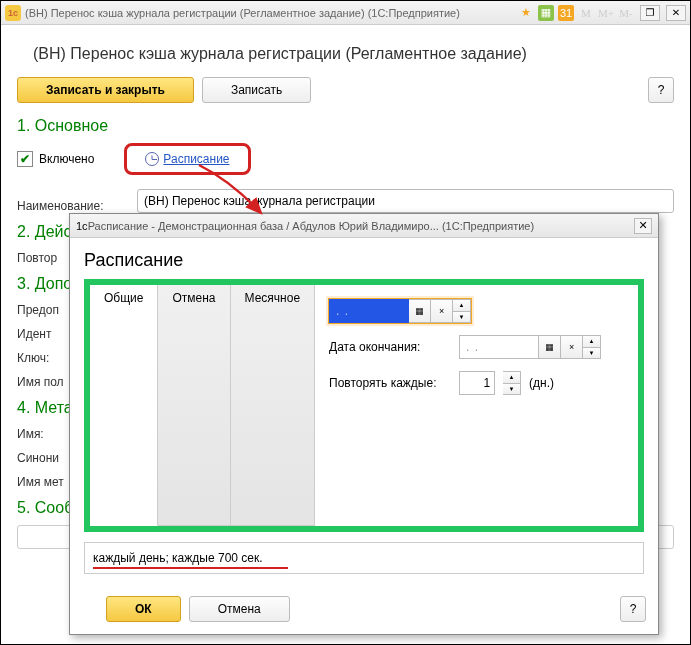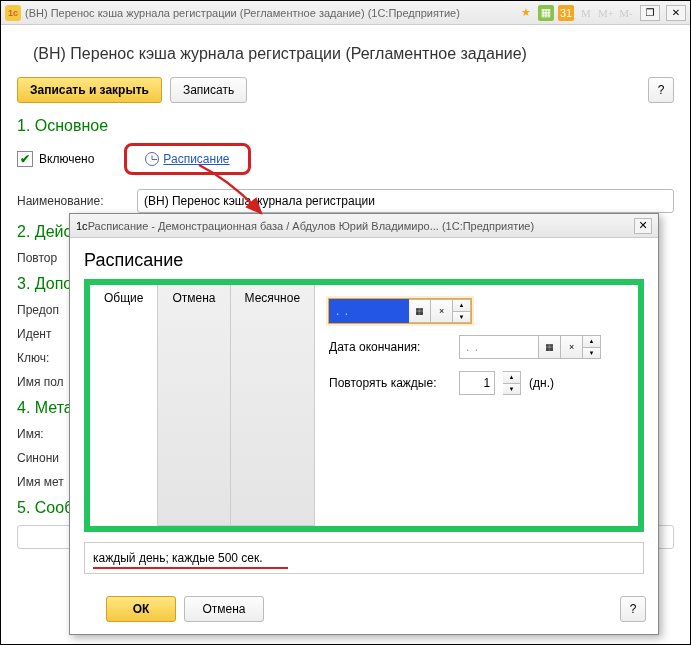--- a/index.html
+++ b/index.html
@@ -40,21 +40,21 @@
   .tb-icon.cal { background: #f5a623; color: #fff; border-radius: 2px; }
   .tb-icon.m { color: #ccc; font-family: Georgia, serif; }
   .win-btn { width: 20px; height: 16px; border: 1px solid #bbb; background: #f5f5f5; display: flex; align-items: center; justify-content: center; margin-left: 2px; font-size: 10px; }
   
   .main-content { padding: 14px 16px; }
   .page-title { font-size: 16px; font-weight: normal; color: #333; margin: 6px 16px 14px; }
   
   .toolbar { display: flex; gap: 8px; align-items: center; margin-bottom: 14px; }
   .btn {
     height: 26px;
-    padding: 0 12px;
+    padding: 0 28px;
     border: 1px solid #bbb;
     background: linear-gradient(#fdfdfd, #eee);
     border-radius: 3px;
     font-size: 12px;
     display: flex; align-items: center; justify-content: center;
     cursor: pointer;
   }
   .btn.primary {
     background: linear-gradient(#ffe680, #f5c842);
     border-color: #d4a020;
@@ -85,21 +85,21 @@
     position: relative;
   }
   .clock-icon::before, .clock-icon::after {
     content: ''; position: absolute; background: #56a; left: 50%; top: 50%;
     transform-origin: left center;
   }
   .clock-icon::before { width: 4px; height: 1px; transform: rotate(-90deg); }
   .clock-icon::after { width: 5px; height: 1px; transform: rotate(0deg); }
   .schedule-link { color: #2456c4; text-decoration: underline; font-size: 12px; }
   
-  .field-row { display: flex; align-items: center; margin: 10px 0; }
+  .field-row { display: flex; align-items: flex-end; margin: 10px 0; }
   .field-row .label { width: 120px; color: #333; }
   .field-row .input {
     flex: 1;
     height: 24px;
     border: 1px solid #bbb;
     border-radius: 3px;
     padding: 0 6px;
     display: flex; align-items: center;
     background: #fff;
   }
@@ -363,21 +363,21 @@
                 <div>▲</div>
                 <div>▼</div>
               </div>
             <span>(дн.)</span>
           </div>
         </div>
       </div>
     </div>
 
     <div class="summary-box">
-      <span>каждый  день; каждые 500 сек.</span>
+      <span>каждый  день; каждые 700 сек.</span>
       <div class="underline-red"></div>
     </div>
   </div>
 
   <div class="popup-footer">
     <div class="btn primary">ОК</div>
     <div class="btn">Отмена</div>
     <div class="btn help">?</div>
   </div>
 </div>

